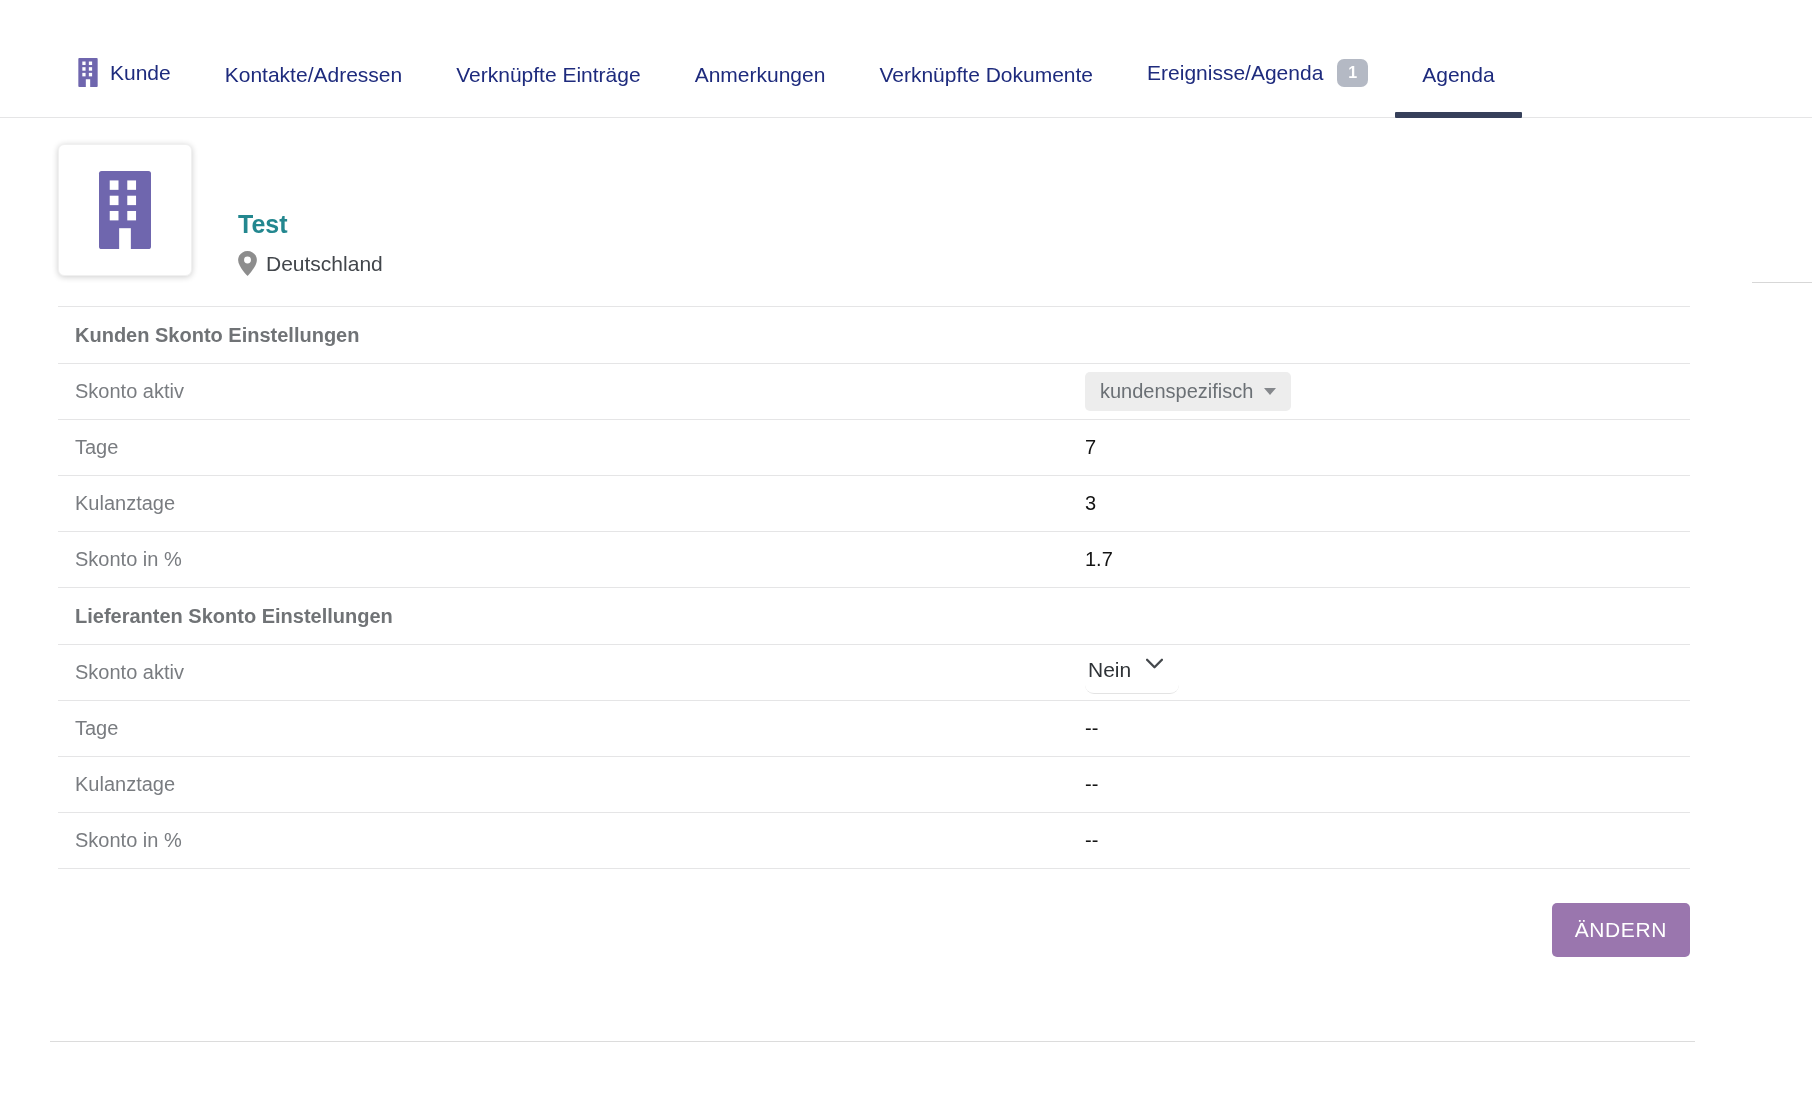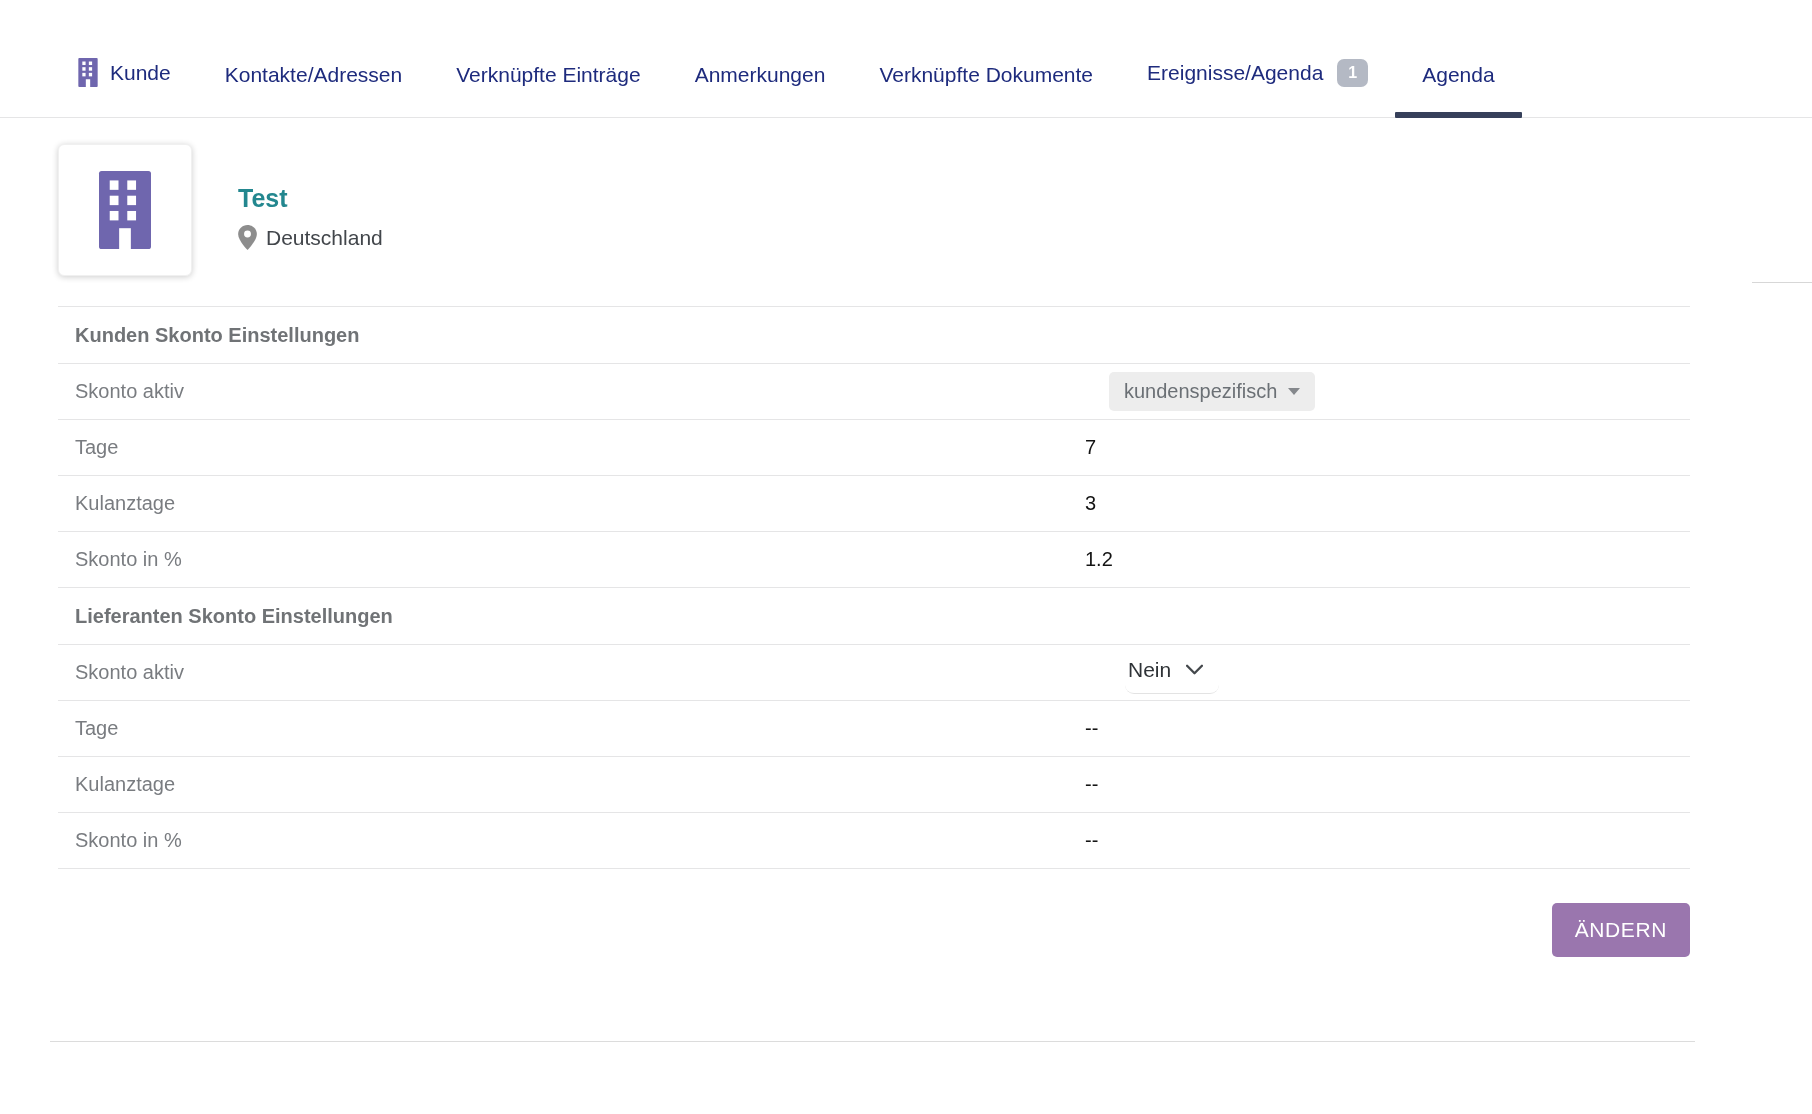--- a/index.html
+++ b/index.html
@@ -23,21 +23,21 @@
     content:""; position:absolute; left:0; right:0; bottom:-1px;
     height:6px; background:#36405a; border-radius:1px;
   }
   .badge {
     display:inline-block; background:#b4b9c4; color:#fff;
     font-size:16px; font-weight:bold; line-height:1;
     padding:6px 11px; border-radius:7px; margin-left:3px;
   }
 
   
-  .entity-header { display:flex; align-items:center; gap:46px; padding:26px 0 0 58px; }
+  .entity-header { display:flex; align-items:flex-end; gap:46px; padding:26px 0 0 58px; }
   .entity-icon-card {
     width:134px; height:132px; background:#fff; border-radius:6px;
     box-shadow:0 1px 6px rgba(0,0,0,.20); border:1px solid #f0f0f0;
     display:flex; align-items:center; justify-content:center;
   }
   .entity-meta { padding-top:14px; }
   .entity-title { margin:0 0 12px 0; font-size:25px; font-weight:bold; color:#23878f; }
   .entity-location { display:flex; align-items:center; gap:9px; font-size:21px; color:#42464b; }
 
   
@@ -47,32 +47,32 @@
     border-bottom:1px solid #e5e5e6;
     font-size:20px; font-weight:bold; color:#707376;
   }
   .trow { display:flex; align-items:center; height:56px; border-bottom:1px solid #e5e5e6; }
   .trow .label { width:1027px; padding-left:17px; font-size:20px; color:#797c80; flex:none; }
   .value { font-size:20px; color:#141414; }
 
   .chip {
     display:inline-flex; align-items:center; gap:11px;
     background:#ededed; border-radius:5px; padding:8px 15px;
-    font-size:20px; color:#6b7075; cursor:pointer;margin-left:24px;
+    font-size:20px; color:#6b7075; cursor:pointer;
   }
   .caret {
     width:0; height:0;
     border-left:6px solid transparent; border-right:6px solid transparent;
     border-top:7px solid #85888c;
   }
   .selectbox {
-    display:inline-flex; align-items:center; gap:15px;
+    display:inline-flex; gap:15px;
     padding:6px 16px 11px 3px;
     border-bottom:1px solid #e3e3e3; border-radius:0 0 9px 9px;
-    font-size:21px; color:#2f3337; cursor:pointer;margin-left:40px;
+    font-size:21px; color:#2f3337; cursor:pointer;
   }
 
   
   .actions { width:1632px; margin:34px 0 0 58px; display:flex; justify-content:flex-end; }
   .btn-change {
     background:#9a76ae; color:#fff; border:none; border-radius:5px;
     font-family:inherit; font-size:21px; font-weight:normal; letter-spacing:.6px;
     padding:15px 23px; cursor:pointer;
   }
 
@@ -154,21 +154,21 @@
     <div class="trow">
       <span class="label">Tage</span>
       <span class="value">7</span>
     </div>
     <div class="trow">
       <span class="label">Kulanztage</span>
       <span class="value">3</span>
     </div>
     <div class="trow">
       <span class="label">Skonto in %</span>
-      <span class="value">1.2</span>
+      <span class="value">1.7</span>
     </div>
     <div class="heading-row">Lieferanten Skonto Einstellungen</div>
     <div class="trow">
       <span class="label">Skonto aktiv</span>
       <div class="selectbox">
         <span>Nein</span>
         <svg width="17" height="11" viewBox="0 0 16 10">
           <polyline points="1,1.5 8,8.5 15,1.5" fill="none" stroke="#44484c" stroke-width="2.2" stroke-linecap="round" stroke-linejoin="round"></polyline>
         </svg>
       </div>

